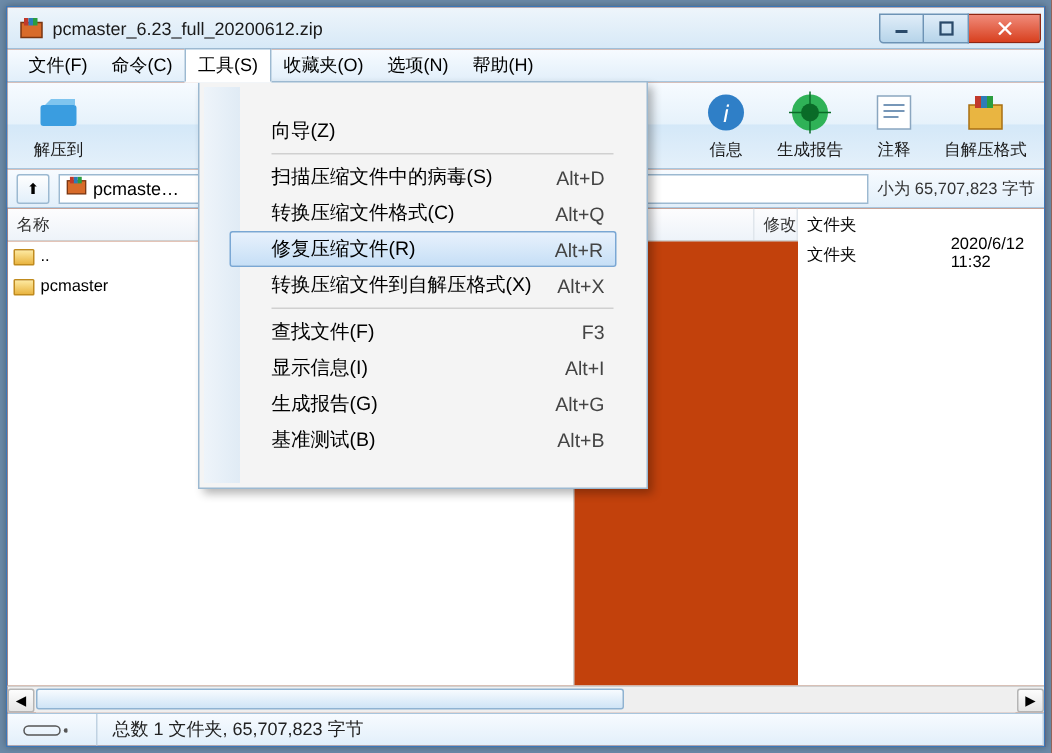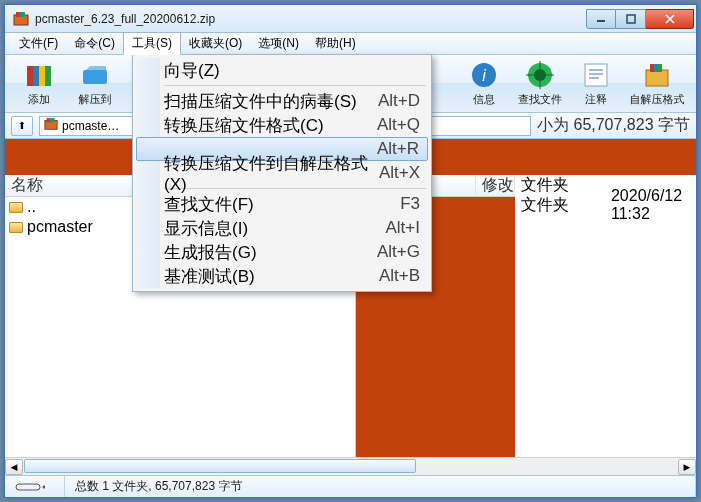--- a/index.html
+++ b/index.html
@@ -16,30 +16,30 @@
   .menubar { height: 22px; background: linear-gradient(to bottom, #f7fbff, #e2effa); border-bottom: 1px solid #a8c6de; display: flex; align-items: center; font-size: 12px; padding-left: 6px; }
   .menu-item { padding: 2px 8px; cursor: default; }
   .menu-item.open { background: #fff; border: 1px solid #9cb9d1; border-bottom: 1px solid #fff; position: relative; z-index: 50; }
   .toolbar { height: 58px; background: linear-gradient(to bottom, #f7fbff 0%, #e6f2fb 48%, #d4e8f8 50%, #e4f0fa 100%); border-bottom: 1px solid #a8c6de; display: flex; align-items: center; padding: 0 6px; }
   .tool-btn { width: 56px; height: 54px; display: flex; flex-direction: column; align-items: center; justify-content: center; font-size: 11px; color: #1a1a1a; }
   .tool-btn .ticon { width: 30px; height: 30px; margin-bottom: 2px; }
   .tool-btn.big { width: 66px; }
   .pathbar { height: 26px; background: linear-gradient(to bottom, #f7fbff, #e2effa); border-bottom: 1px solid #a8c6de; display: flex; align-items: center; padding: 2px 6px; gap: 6px; }
   .nav-btn { width: 22px; height: 20px; background: linear-gradient(to bottom, #fefefe, #e2effa); border: 1px solid #9cb9d1; border-radius: 2px; display: flex; align-items: center; justify-content: center; font-size: 10px; }
   .path-field { flex: 1; height: 20px; border: 1px solid #9cb9d1; background: #fff; display: flex; align-items: center; padding: 0 4px; font-size: 12px; gap: 4px; }
-  .status-right { font-size: 16px; color: #333; white-space: nowrap; }
-  .content { flex: 1; display: flex; font-size: 16px; overflow: hidden; position: relative; margin-top: 36px; }
+  .status-right { font-size: 11px; color: #333; white-space: nowrap; }
+  .content { flex: 1; display: flex; font-size: 11px; overflow: hidden; position: relative; }
   .left-pane { width: 415px; border-right: 1px solid #d0d0d0; display: flex; flex-direction: column; }
   .right-pane { flex: 1; display: flex; flex-direction: row; }
   .col-head { height: 22px; background: linear-gradient(to bottom, #fdfdfe, #eef3f9); border-bottom: 1px solid #d0d0d0; display: flex; align-items: center; }
   .col-cell { padding-left: 6px; border-right: 1px solid #e0e6ec; height: 100%; display: flex; align-items: center; color: #333; }
   .file-list { flex: 1; background: #fff; overflow: hidden; }
   .file-row { height: 20px; display: flex; align-items: center; padding-left: 4px; gap: 4px; }
   .file-row.right { padding-left: 6px; }
-  .dropdown { position: absolute; left: 127px; top: 49px; width: 300px; background: #f4f4f4; border: 1px solid #9cb9d1; box-shadow: 3px 3px 6px rgba(0,0,0,0.3); z-index: 40; padding: 3px; font-size: 17px; }
+  .dropdown { position: absolute; left: 127px; top: 49px; width: 300px; background: #f4f4f4; border: 1px solid #9cb9d1; box-shadow: 3px 3px 6px rgba(0,0,0,0.3); z-index: 40; padding: 20px; font-size: 13px; }
   .dd-item { height: 24px; display: flex; align-items: center; padding-left: 28px; padding-right: 8px; cursor: default; position: relative; }
   .dd-item.highlight { background: linear-gradient(to bottom, #e8f1fc, #c6dff6); border: 1px solid #7aa7d4; border-radius: 2px; padding-left: 27px; }
   .dd-shortcut { margin-left: auto; color: #444; }
   .dd-sep { height: 1px; background: #d0d0d0; margin: 3px 2px 3px 28px; }
   .dd-gutter { position: absolute; left: 3px; top: 3px; bottom: 3px; width: 24px; background: linear-gradient(to right, #eef4fa, #e0ebf5); }
   .hscroll { height: 18px; background: #f0f0f0; border-top: 1px solid #d0d0d0; display: flex; align-items: center; position: relative; }
   .hscroll .arrow { width: 18px; height: 16px; background: linear-gradient(to bottom, #fdfdfd, #e6e6e6); border: 1px solid #b5b5b5; border-radius: 2px; display: flex; align-items: center; justify-content: center; font-size: 9px; }
   .hscroll .track { flex: 1; height: 16px; background: #efefef; margin: 0 1px; position: relative; }
   .hscroll .thumb { position: absolute; left: 0; top: 0; height: 14px; width: 60%; background: linear-gradient(to bottom, #f7fbff, #cfe4f6); border: 1px solid #8fb3d2; border-radius: 2px; }
   .statusbar { height: 22px; background: linear-gradient(to bottom, #f7fbff, #e2effa); border-top: 1px solid #a8c6de; display: flex; align-items: center; font-size: 12px; color: #222; }
@@ -86,50 +86,41 @@
     <span class="menu-item">命令(C)</span>
     <span class="menu-item open">工具(S)</span>
     <span class="menu-item">收藏夹(O)</span>
     <span class="menu-item">选项(N)</span>
     <span class="menu-item">帮助(H)</span>
   </div>
 
   <div class="toolbar">
     <div class="tool-btn">
       <span class="ticon"><svg viewBox="0 0 30 30">
-            <rect x="3" y="6" width="6" height="20" fill="#c1392b"></rect>
-            <rect x="9" y="6" width="6" height="20" fill="#2e7cb8"></rect>
-            <rect x="15" y="6" width="6" height="20" fill="#f1c40f"></rect>
-            <rect x="21" y="6" width="6" height="20" fill="#2a9d3f"></rect>
-          </svg></span>
-      <span>添加</span>
-    </div>
-    <div class="tool-btn">
-      <span class="ticon"><svg viewBox="0 0 30 30">
             <rect x="3" y="10" width="24" height="14" fill="#3a9de0" rx="2"></rect>
             <polygon points="6,10 10,6 26,6 26,10" fill="#7fc5ef"></polygon>
           </svg></span>
       <span>解压到</span>
     </div>
     <div style="flex:1"></div>
     <div class="tool-btn">
       <span class="ticon"><svg viewBox="0 0 30 30">
             <circle cx="15" cy="15" r="12" fill="#2f7fc7"></circle>
             <text x="15" y="21" text-anchor="middle" fill="#fff" font-size="16" font-family="serif" font-style="italic">i</text>
           </svg></span>
       <span>信息</span>
     </div>
     <div class="tool-btn">
       <span class="ticon"><svg viewBox="0 0 30 30">
             <circle cx="15" cy="15" r="12" fill="#2fb257"></circle>
             <circle cx="15" cy="15" r="6" fill="#0a6b28"></circle>
             <line x1="15" y1="1" x2="15" y2="29" stroke="#0a6b28"></line>
             <line x1="1" y1="15" x2="29" y2="15" stroke="#0a6b28"></line>
           </svg></span>
-      <span>查找文件</span>
+      <span>生成报告</span>
     </div>
     <div class="tool-btn">
       <span class="ticon"><svg viewBox="0 0 30 30">
             <rect x="4" y="4" width="22" height="22" fill="#fff" stroke="#8aa6c0"></rect>
             <line x1="8" y1="10" x2="22" y2="10" stroke="#4a74a0"></line>
             <line x1="8" y1="14" x2="22" y2="14" stroke="#4a74a0"></line>
             <line x1="8" y1="18" x2="18" y2="18" stroke="#4a74a0"></line>
           </svg></span>
       <span>注释</span>
     </div>
@@ -220,20 +211,21 @@
     <div class="dd-sep"></div>
     <div class="dd-item">
         <span>扫描压缩文件中的病毒(S)</span>
         <span class="dd-shortcut">Alt+D</span>
       </div>
     <div class="dd-item">
         <span>转换压缩文件格式(C)</span>
         <span class="dd-shortcut">Alt+Q</span>
       </div>
     <div class="dd-item highlight">
+        <span>修复压缩文件(R)</span>
         <span class="dd-shortcut">Alt+R</span>
       </div>
     <div class="dd-item">
         <span>转换压缩文件到自解压格式(X)</span>
         <span class="dd-shortcut">Alt+X</span>
       </div>
     <div class="dd-sep"></div>
     <div class="dd-item">
         <span>查找文件(F)</span>
         <span class="dd-shortcut">F3</span>

